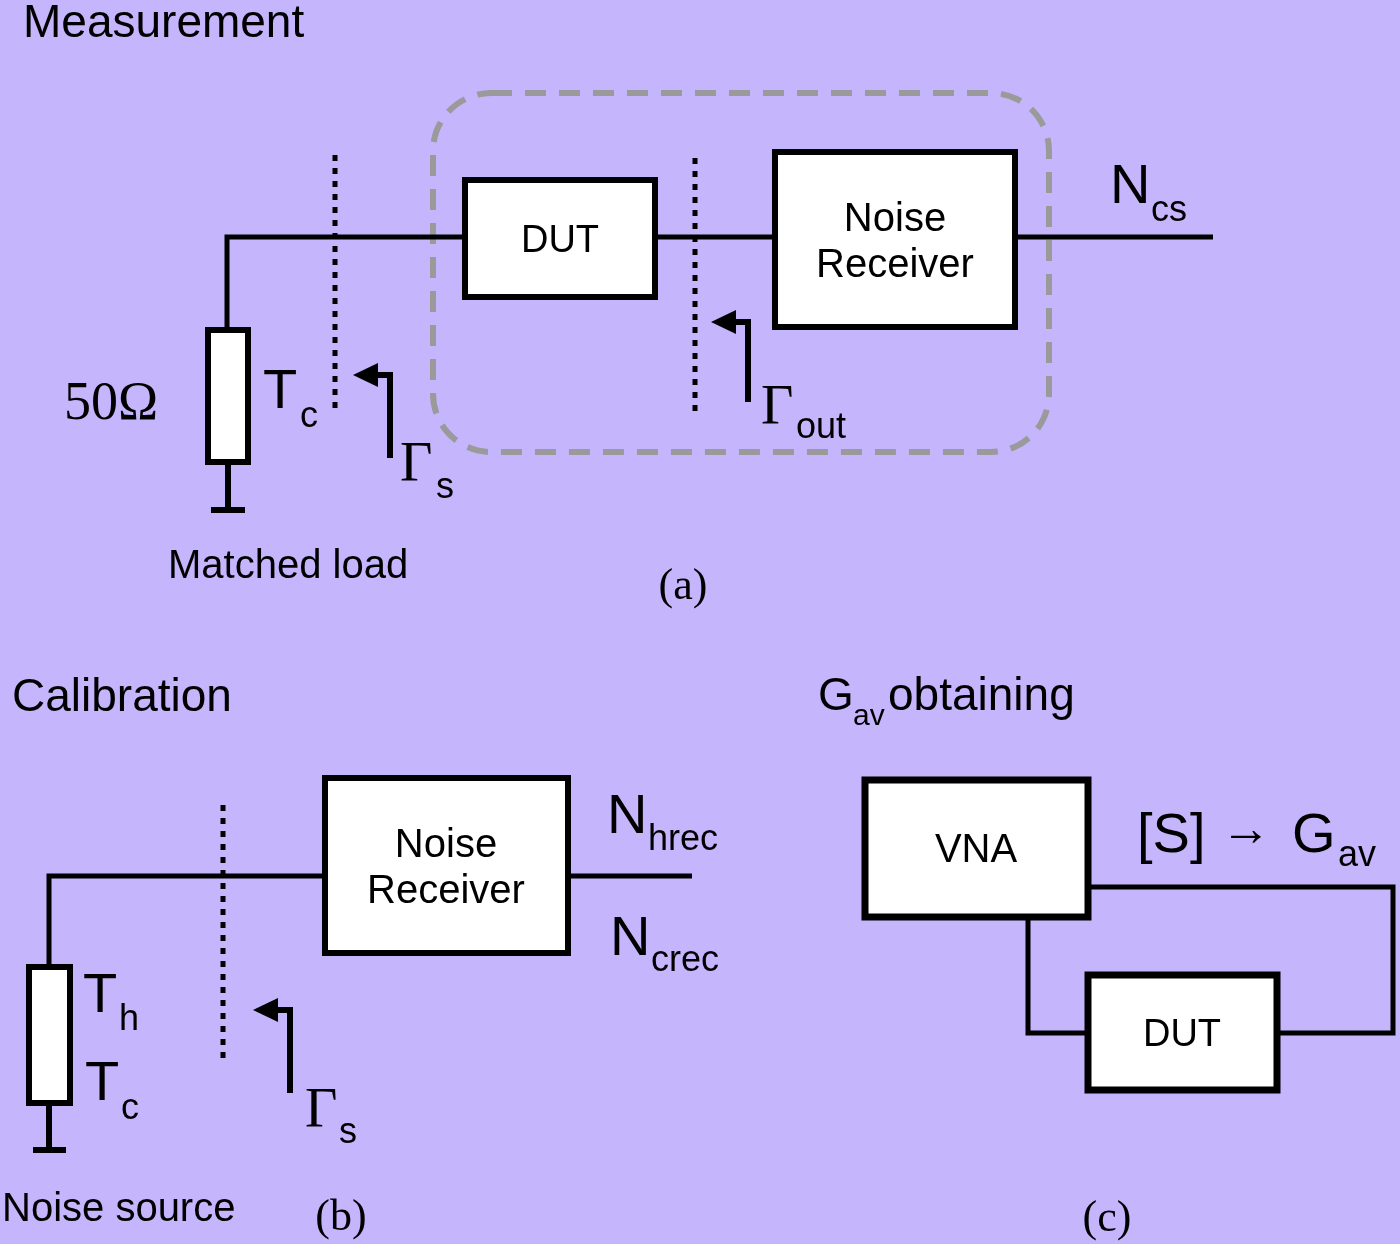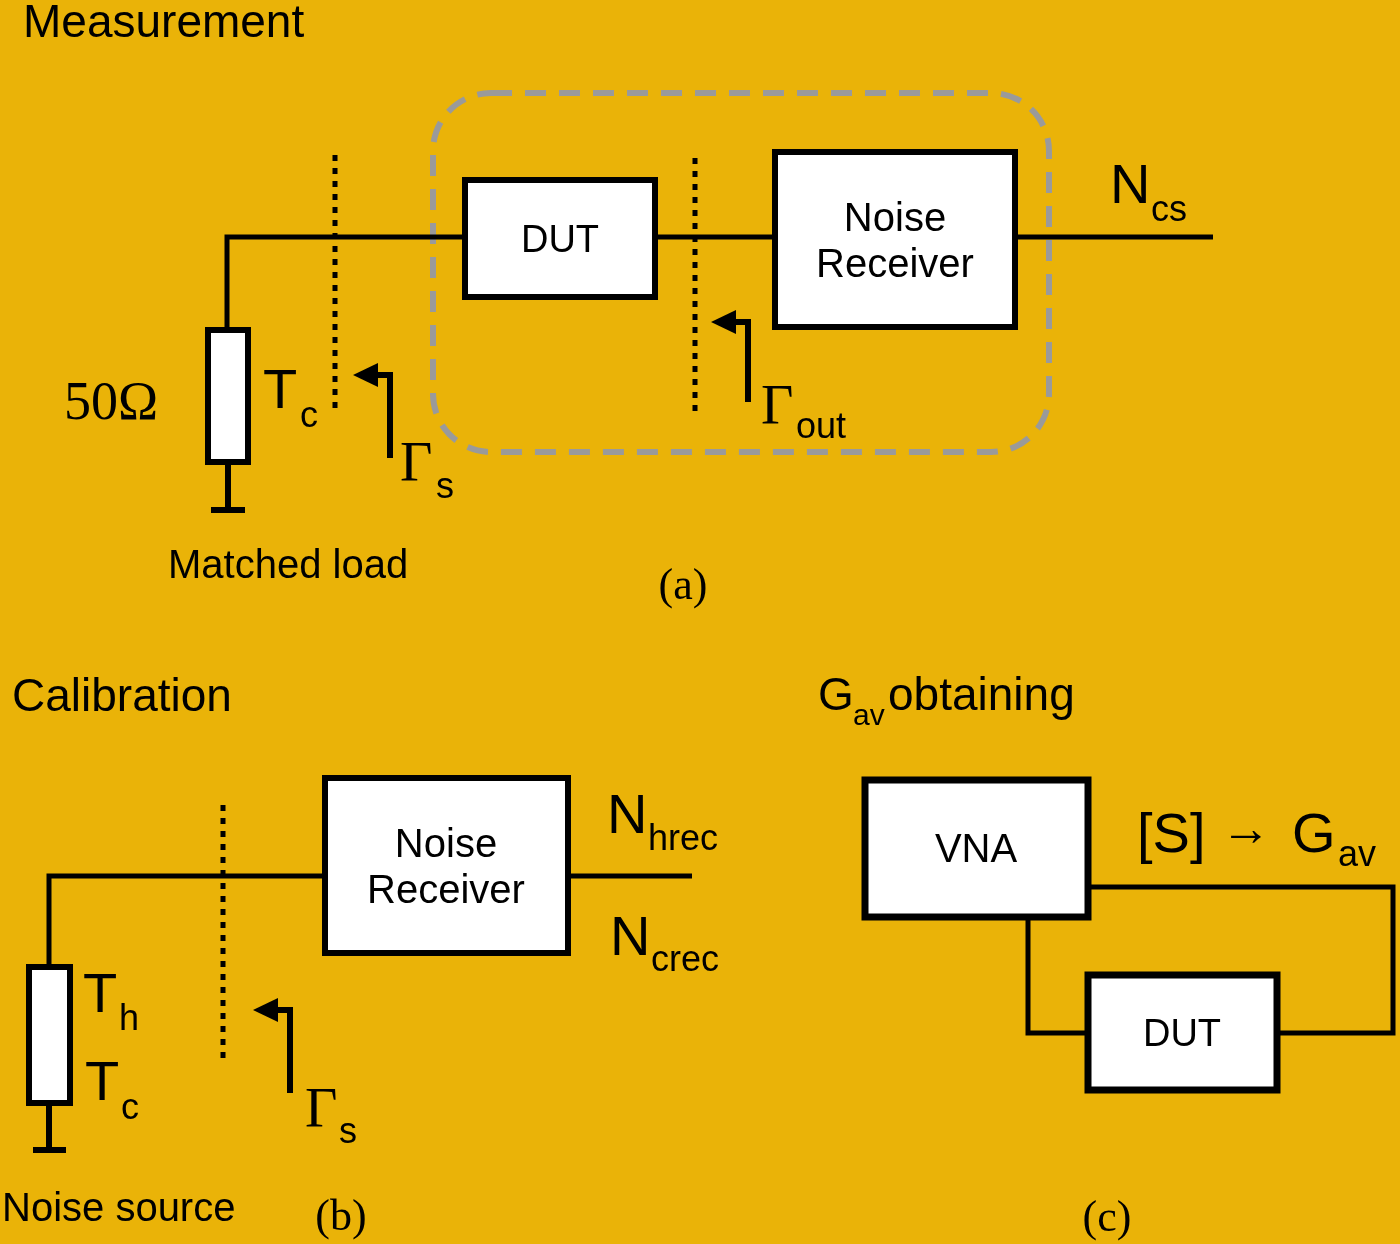--- a/index.html
+++ b/index.html
@@ -1,20 +1,20 @@
 <!DOCTYPE html>
 <html><head>
 <meta charset="utf-8">
 <style>
   html, body { margin: 0; padding: 0; background: #ffffff; }
   .page {
     position: relative;
     width: 1400px;
     height: 1244px;
-    background: #eab308;
+    background: #c4b5fd;
     overflow: hidden;
   }
   svg { display: block; }
   .wire   { stroke: #000; stroke-width: 5; fill: none; }
   .thick  { stroke: #000; stroke-width: 6; fill: none; }
   .box    { stroke: #000; stroke-width: 6; fill: #ffffff; }
   .boxc   { stroke: #000; stroke-width: 7; fill: #ffffff; }
   .dotted { stroke: #000; stroke-width: 5; stroke-dasharray: 6 7; fill: none; }
   .dashedbox { stroke-width: 6; fill: none; stroke-dasharray: 21 13; }
   .arrowhead { fill: #000; stroke: none; }

